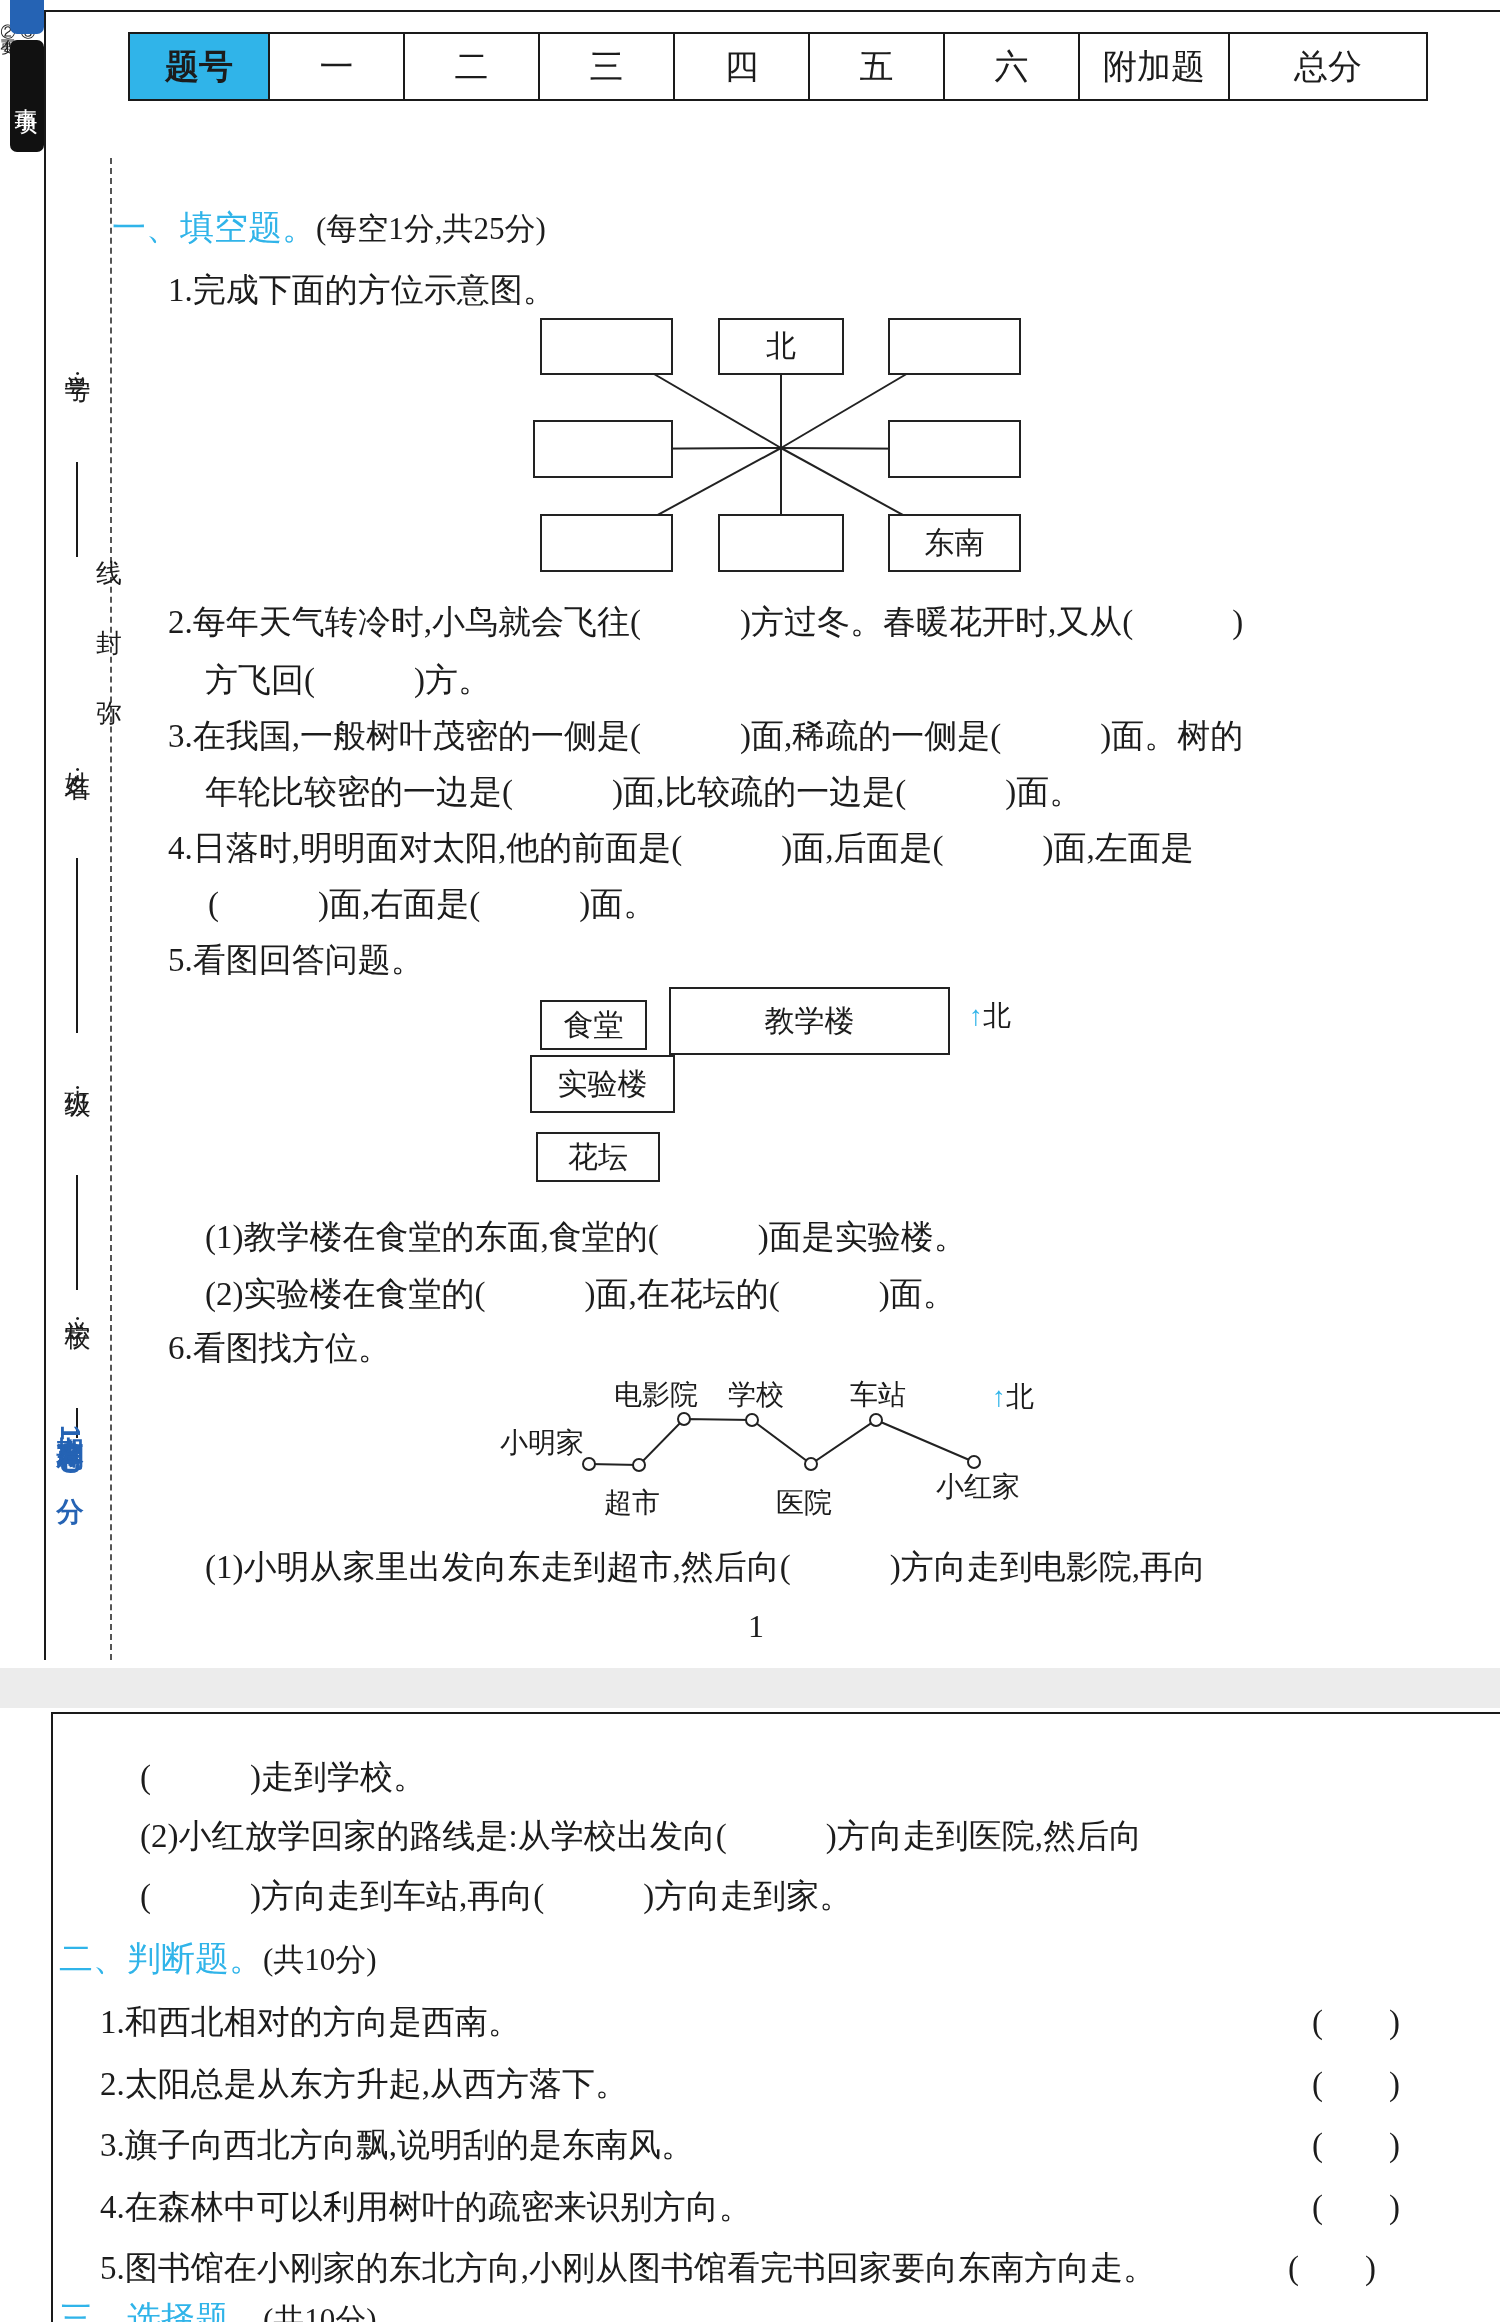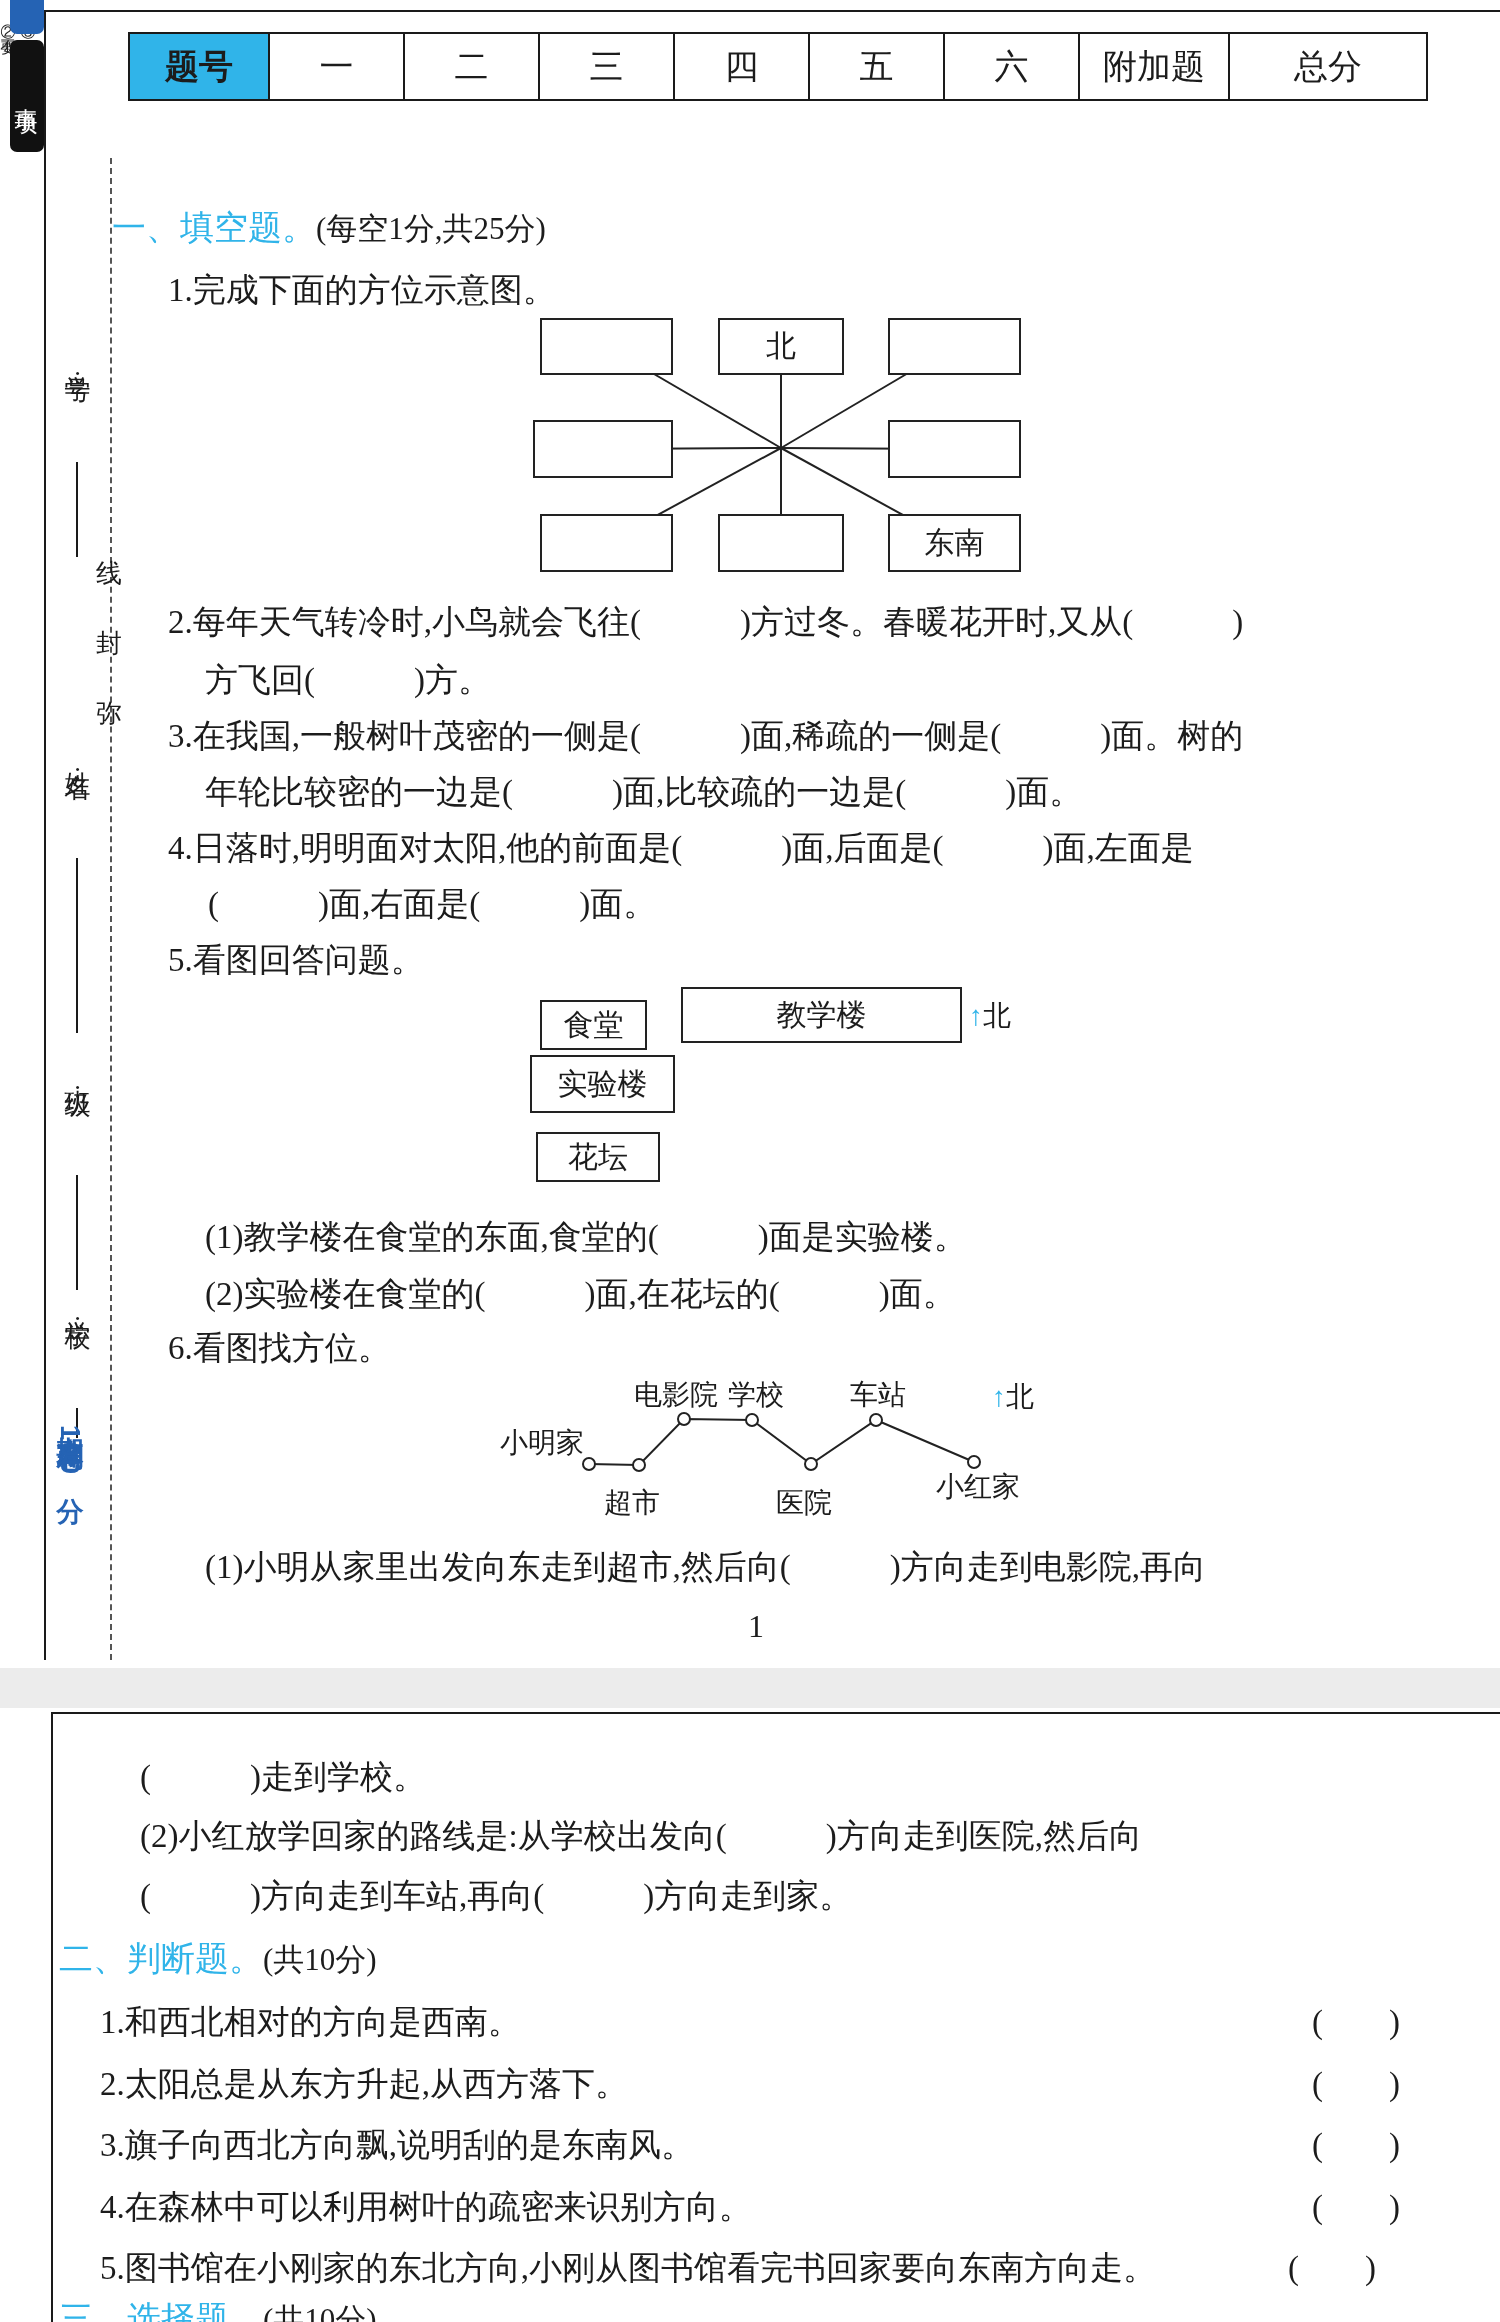--- a/index.html
+++ b/index.html
@@ -131,42 +131,42 @@
   <div class="line" style="left:168px; top:600px;">2.每年天气转冷时,小鸟就会飞往(　　　)方过冬。春暖花开时,又从(　　　)</div>
   <div class="line" style="left:205px; top:658px;">方飞回(　　　)方。</div>
   <div class="line" style="left:168px; top:714px;">3.在我国,一般树叶茂密的一侧是(　　　)面,稀疏的一侧是(　　　)面。树的</div>
   <div class="line" style="left:205px; top:770px;">年轮比较密的一边是(　　　)面,比较疏的一边是(　　　)面。</div>
   <div class="line" style="left:168px; top:826px;">4.日落时,明明面对太阳,他的前面是(　　　)面,后面是(　　　)面,左面是</div>
   <div class="line" style="left:208px; top:882px;">(　　　)面,右面是(　　　)面。</div>
   <div class="line" style="left:168px; top:938px;">5.看图回答问题。</div>
 
   <div class="diagram" style="left:520px; top:985px; width:560px; height:205px;">
     <div class="dbox" style="left:20px;  top:15px;   width:107px; height:50px;">食堂</div>
-    <div class="dbox" style="left:161px; top:2px;   width:281px; height:56px;">教学楼</div>
+    <div class="dbox" style="left:149px; top:2px;   width:281px; height:68px;">教学楼</div>
     <div class="north" style="left:449px; top:12px;"><span class="a">↑</span><span>北</span></div>
     <div class="dbox" style="left:10px;  top:70px;  width:145px; height:58px;">实验楼</div>
     <div class="dbox" style="left:16px;  top:147px; width:124px; height:50px;">花坛</div>
   </div>
 
   <div class="line" style="left:205px; top:1215px;">(1)教学楼在食堂的东面,食堂的(　　　)面是实验楼。</div>
   <div class="line" style="left:205px; top:1272px;">(2)实验楼在食堂的(　　　)面,在花坛的(　　　)面。</div>
   <div class="line" style="left:168px; top:1326px;">6.看图找方位。</div>
 
   <div class="diagram" style="left:478px; top:1372px; width:630px; height:185px;">
     <svg class="dlines" width="630" height="185">
       <polyline points="111,92 161,93 206,47 274,48 333,92 398,48 496,90" fill="none" stroke="#222" stroke-width="2"></polyline>
       <circle cx="111" cy="92" r="6" fill="#fff" stroke="#222" stroke-width="2"></circle>
       <circle cx="161" cy="93" r="6" fill="#fff" stroke="#222" stroke-width="2"></circle>
       <circle cx="206" cy="47" r="6" fill="#fff" stroke="#222" stroke-width="2"></circle>
       <circle cx="274" cy="48" r="6" fill="#fff" stroke="#222" stroke-width="2"></circle>
       <circle cx="333" cy="92" r="6" fill="#fff" stroke="#222" stroke-width="2"></circle>
       <circle cx="398" cy="48" r="6" fill="#fff" stroke="#222" stroke-width="2"></circle>
       <circle cx="496" cy="90" r="6" fill="#fff" stroke="#222" stroke-width="2"></circle>
     </svg>
-    <div class="dlabel" style="left:156px; top:4px;text-align:right;">电影院</div>
+    <div class="dlabel" style="left:136px; top:4px;text-align:right;">电影院</div>
     <div class="dlabel" style="left:250px; top:4px;">学校</div>
     <div class="dlabel" style="left:372px; top:4px;">车站</div>
     <div class="dlabel" style="left:22px;  top:52px;">小明家</div>
     <div class="dlabel" style="left:126px; top:112px;">超市</div>
     <div class="dlabel" style="left:298px; top:112px;">医院</div>
     <div class="dlabel" style="left:458px; top:96px;">小红家</div>
     <div class="north" style="left:514px; top:6px;"><span class="a">↑</span><span>北</span></div>
   </div>
 
   <div class="line" style="left:205px; top:1545px;">(1)小明从家里出发向东走到超市,然后向(　　　)方向走到电影院,再向</div>

